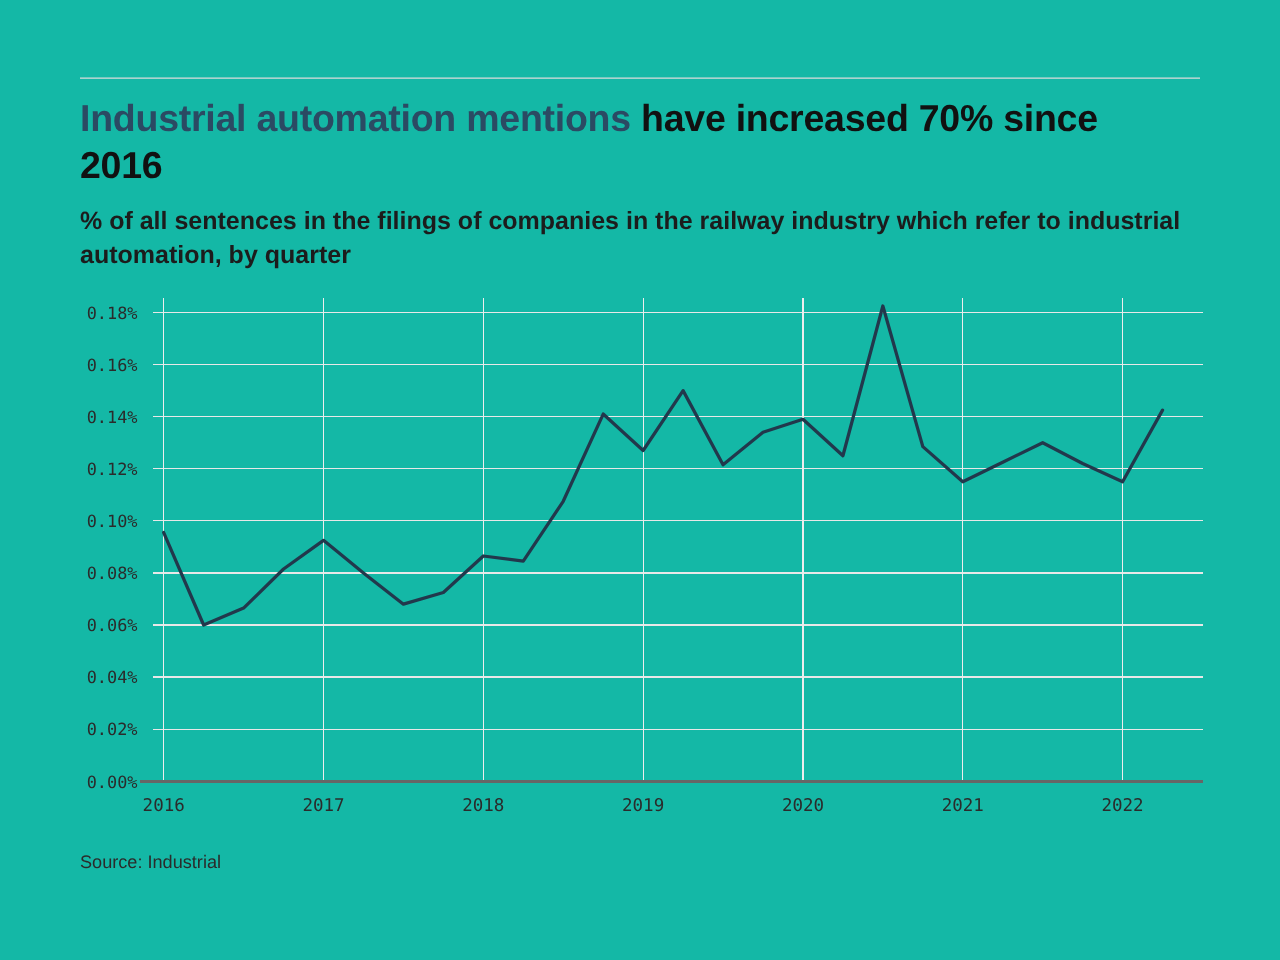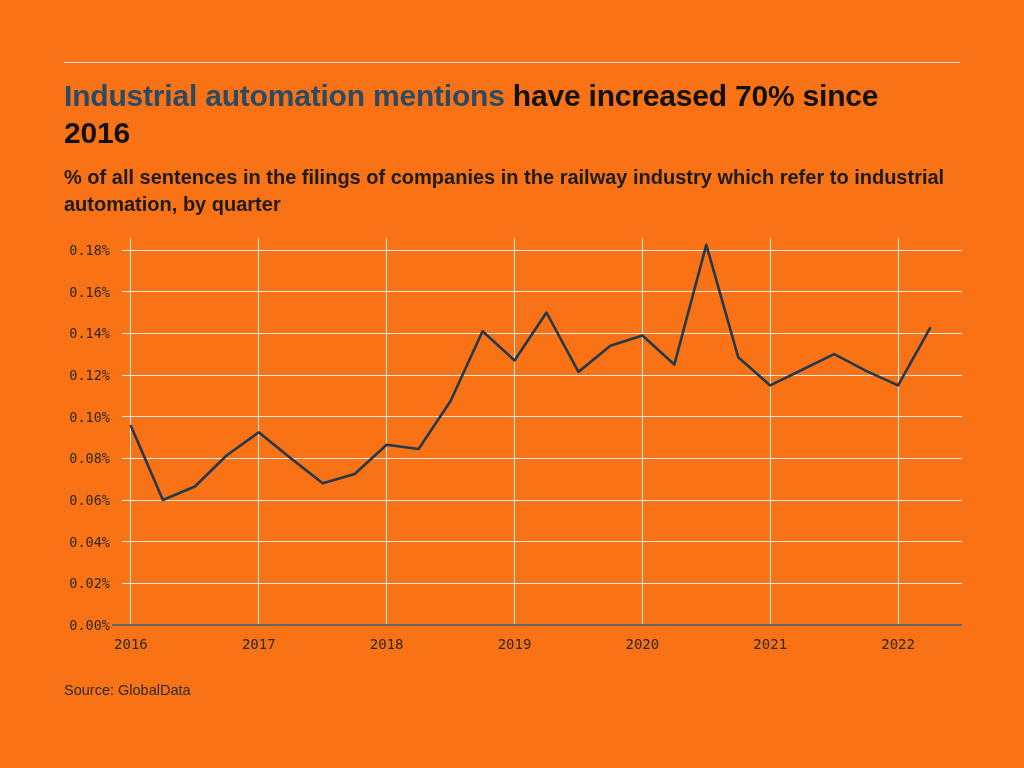--- a/index.html
+++ b/index.html
@@ -12,21 +12,21 @@
     width: 1024px;
     height: 768px;
     font-family: "Liberation Sans", sans-serif;
     color: #1a1a1a;
     overflow: hidden;
     position: relative;
   }
   .page {
     position: absolute;
     inset: 0;
-    background: #f97316;
+    background: #14b8a6;
   }
   .top-rule {
     position: absolute;
     left: 64px;
     right: 64px;
     top: 62px;
     height: 1px;
     background: #dcdcdc;
   }
   .title {
@@ -157,15 +157,15 @@
           <text x="386.65753424656975" y="649" text-anchor="middle" class="xtick-label">2018</text>
           <text x="514.5114155251098" y="649" text-anchor="middle" class="xtick-label">2019</text>
           <text x="642.3652968036499" y="649" text-anchor="middle" class="xtick-label">2020</text>
           <text x="770.21917808219" y="649" text-anchor="middle" class="xtick-label">2021</text>
           <text x="898.07305936073" y="649" text-anchor="middle" class="xtick-label">2022</text>
         </g>
       <path id="series-path" class="dataline" d="M130.95 426.04 L162.91 500.00 L194.88 486.46 L226.84 455.21 L258.80 432.29 L290.77 458.33 L322.73 483.33 L354.69 473.96 L386.66 444.79 L418.62 448.96 L450.58 401.04 L482.55 331.25 L514.51 360.42 L546.47 312.50 L578.44 371.88 L610.40 345.83 L642.37 335.42 L674.33 364.58 L706.29 244.79 L738.26 357.29 L770.22 385.42 L802.18 369.79 L834.15 354.17 L866.11 370.83 L898.07 385.42 L930.04 328.13" stroke="#22384c"></path>
     </svg>
   </div>
 
-  <div class="source">Source: GlobalData</div>
+  <div class="source">Source: Industrial</div>
 
 </div>
 
 </body></html>

